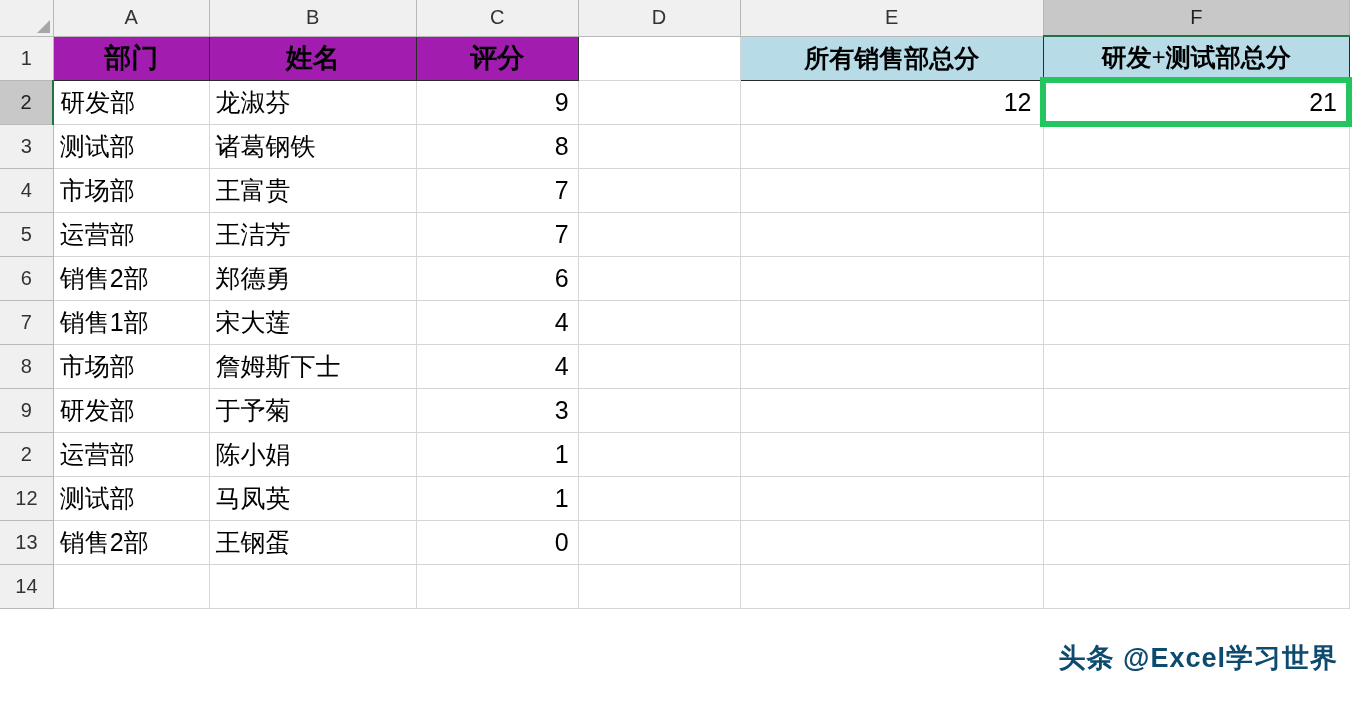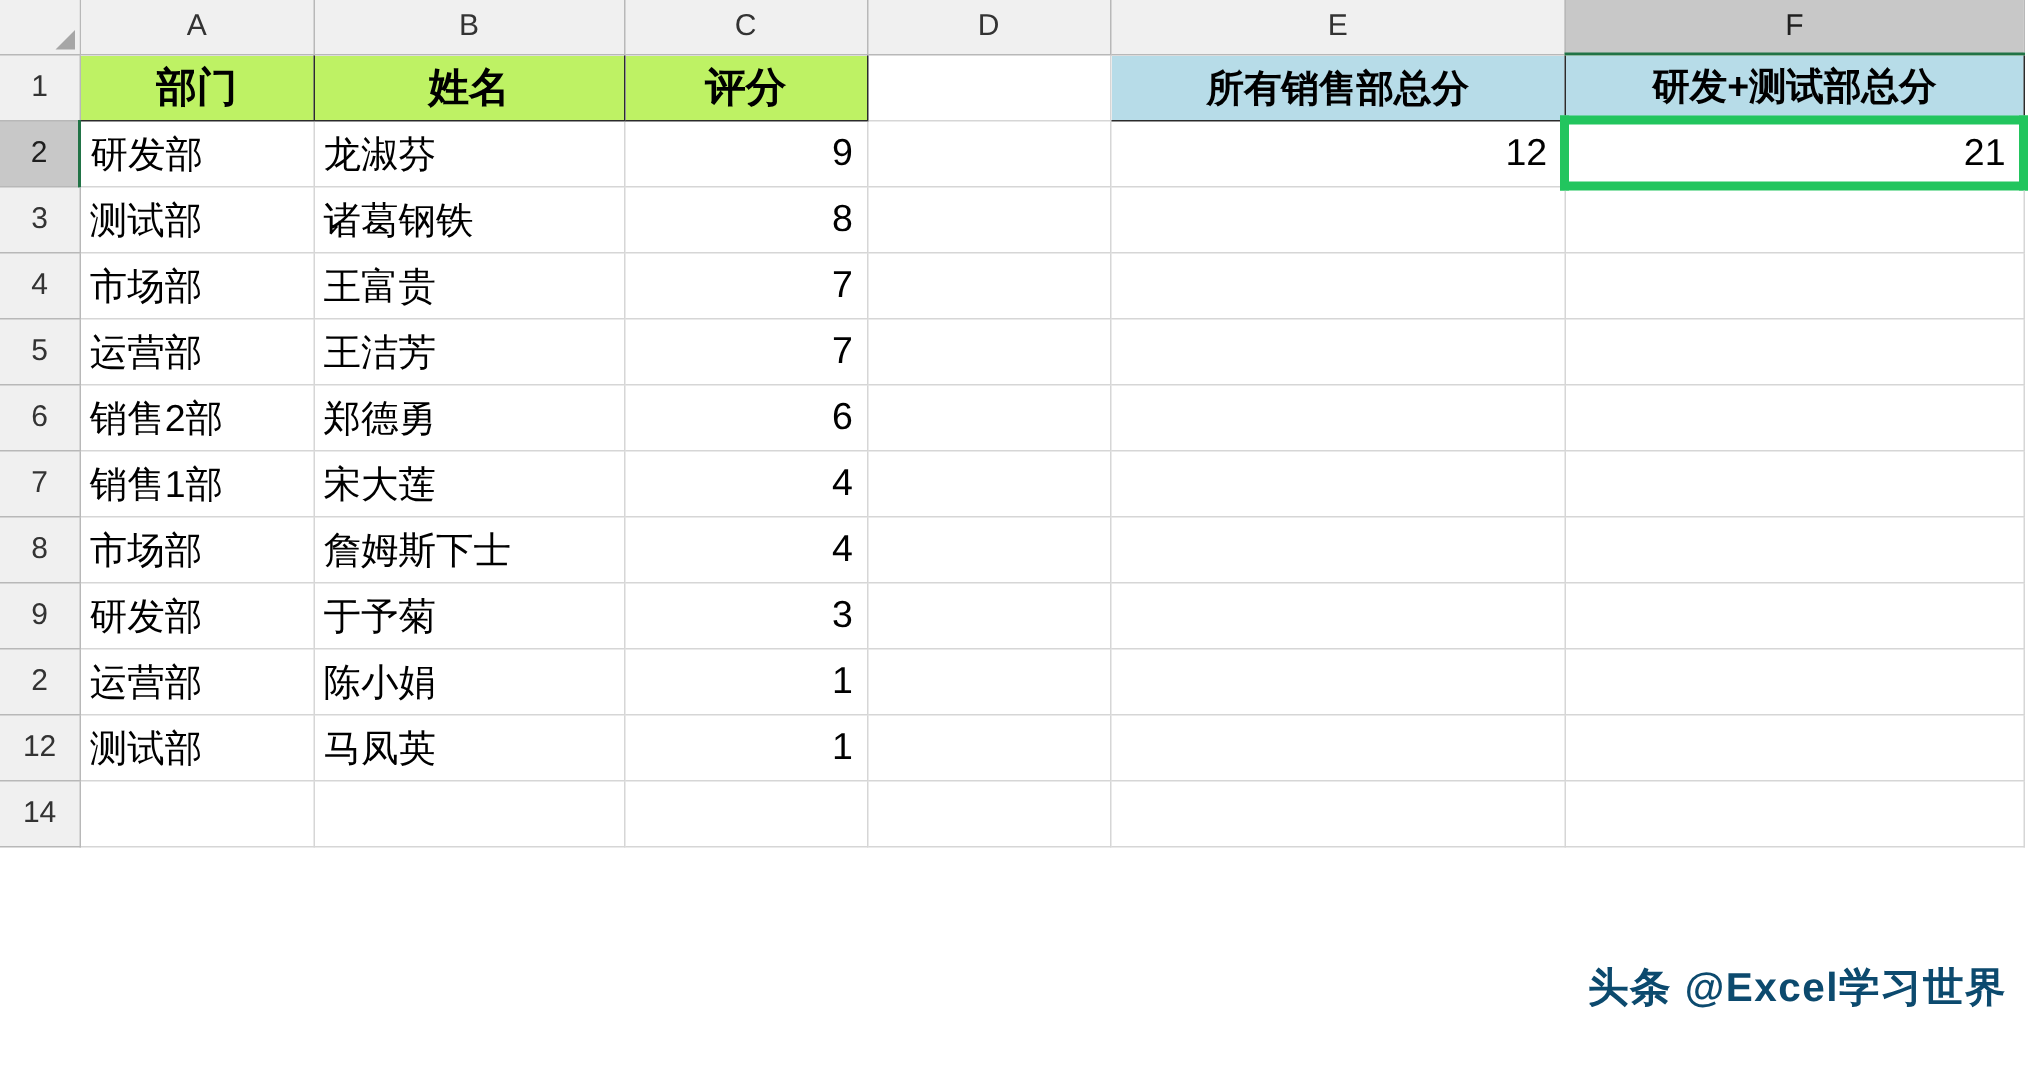--- a/index.html
+++ b/index.html
@@ -95,32 +95,33 @@
   }
   td.cell.num {
     text-align: right;
     padding-right: 9px;
   }
   td.cell.empty {
     border: 1px solid #d6d6d6;
   }
   
   td.hdr {
-    background: #bef264;
+    background: #a21caf;
     font-weight: bold;
     text-align: center;
     font-size: 27px;
     border: 1px solid #2b2b2b;
   }
   td.hdr2 {
     background: #b7dce8;
     font-weight: bold;
     text-align: center;
     font-size: 25px;
     border: 1px solid #2b2b2b;
+    font-family: Liberation Serif, serif;
   }
   
   td.selcell {
     border: 6px solid #22c55e;
     position: relative;
   }
   .watermark {
     position: absolute;
     right: 14px;
     bottom: 46px;
@@ -261,20 +262,29 @@
     <tr>
       <td class="rowhead">12</td>
       <td class="cell txt">测试部</td>
       <td class="cell txt">马凤英</td>
       <td class="cell num">1</td>
       <td class="cell empty"></td>
       <td class="cell empty"></td>
       <td class="cell empty"></td>
     </tr>
 
+    <tr>
+      <td class="rowhead">13</td>
+      <td class="cell txt">销售2部</td>
+      <td class="cell txt">王钢蛋</td>
+      <td class="cell num">0</td>
+      <td class="cell empty"></td>
+      <td class="cell empty"></td>
+      <td class="cell empty"></td>
+    </tr>
 
     <tr>
       <td class="rowhead">14</td>
       <td class="cell empty"></td>
       <td class="cell empty"></td>
       <td class="cell empty"></td>
       <td class="cell empty"></td>
       <td class="cell empty"></td>
       <td class="cell empty"></td>
     </tr>

